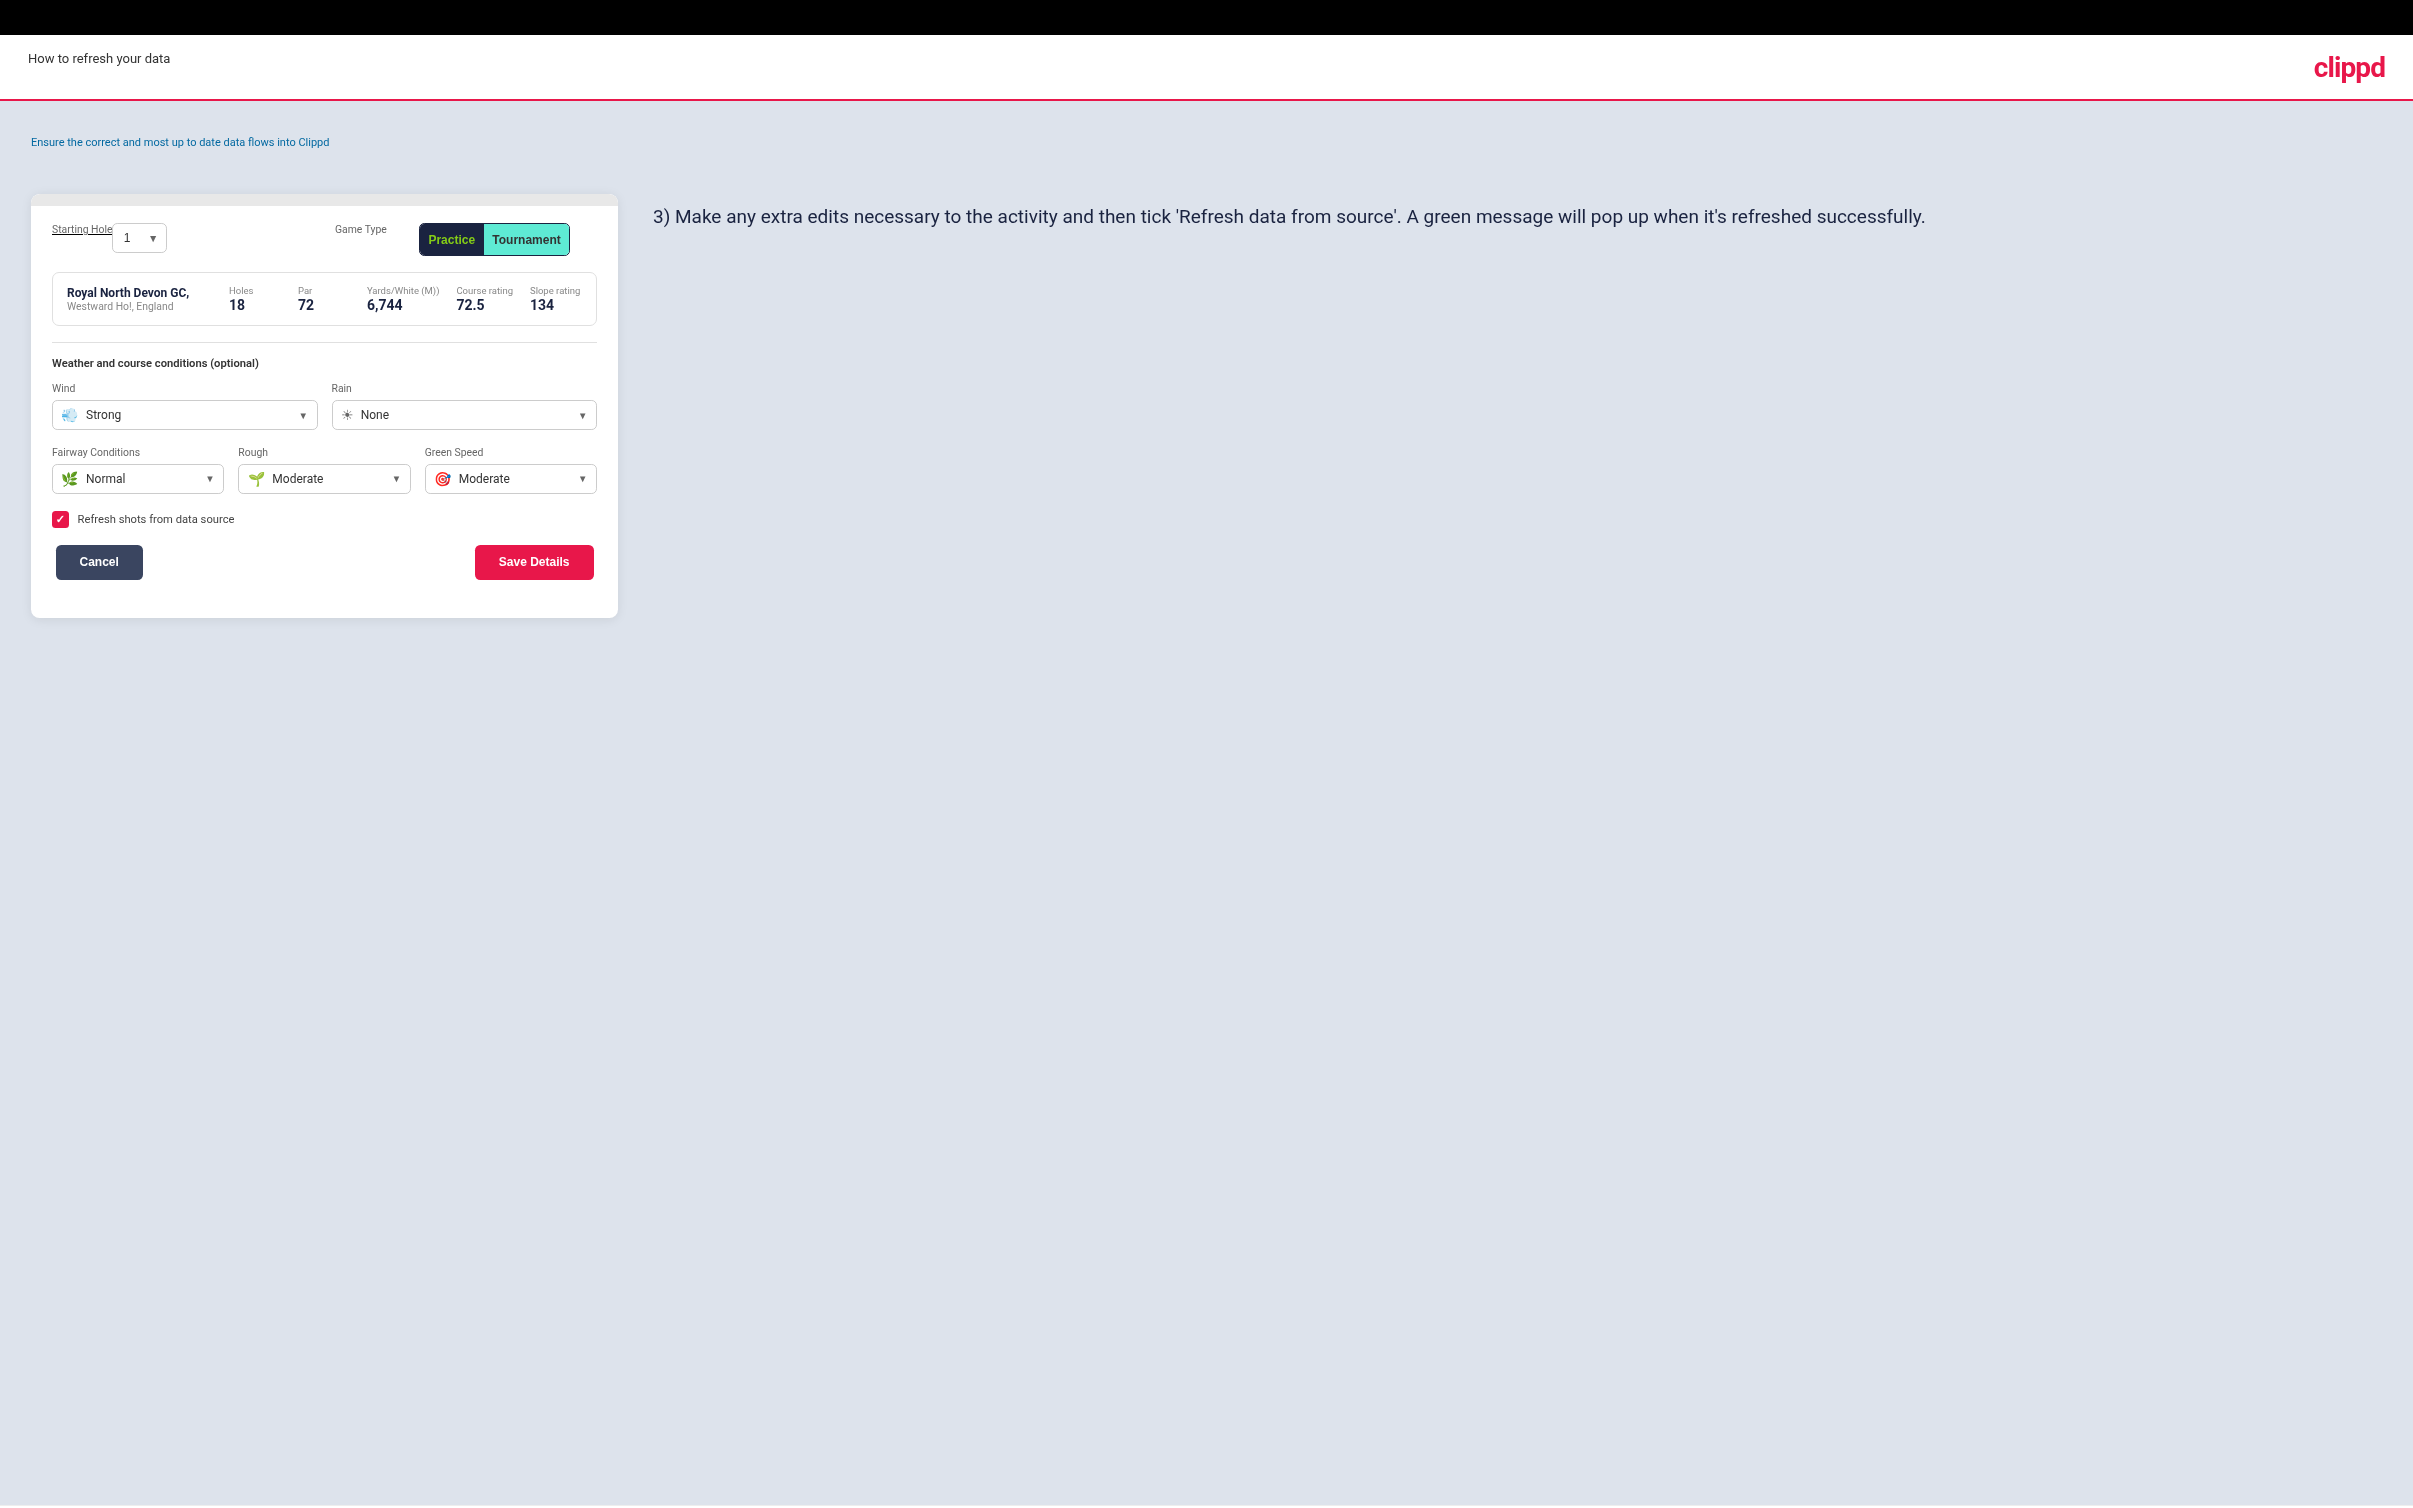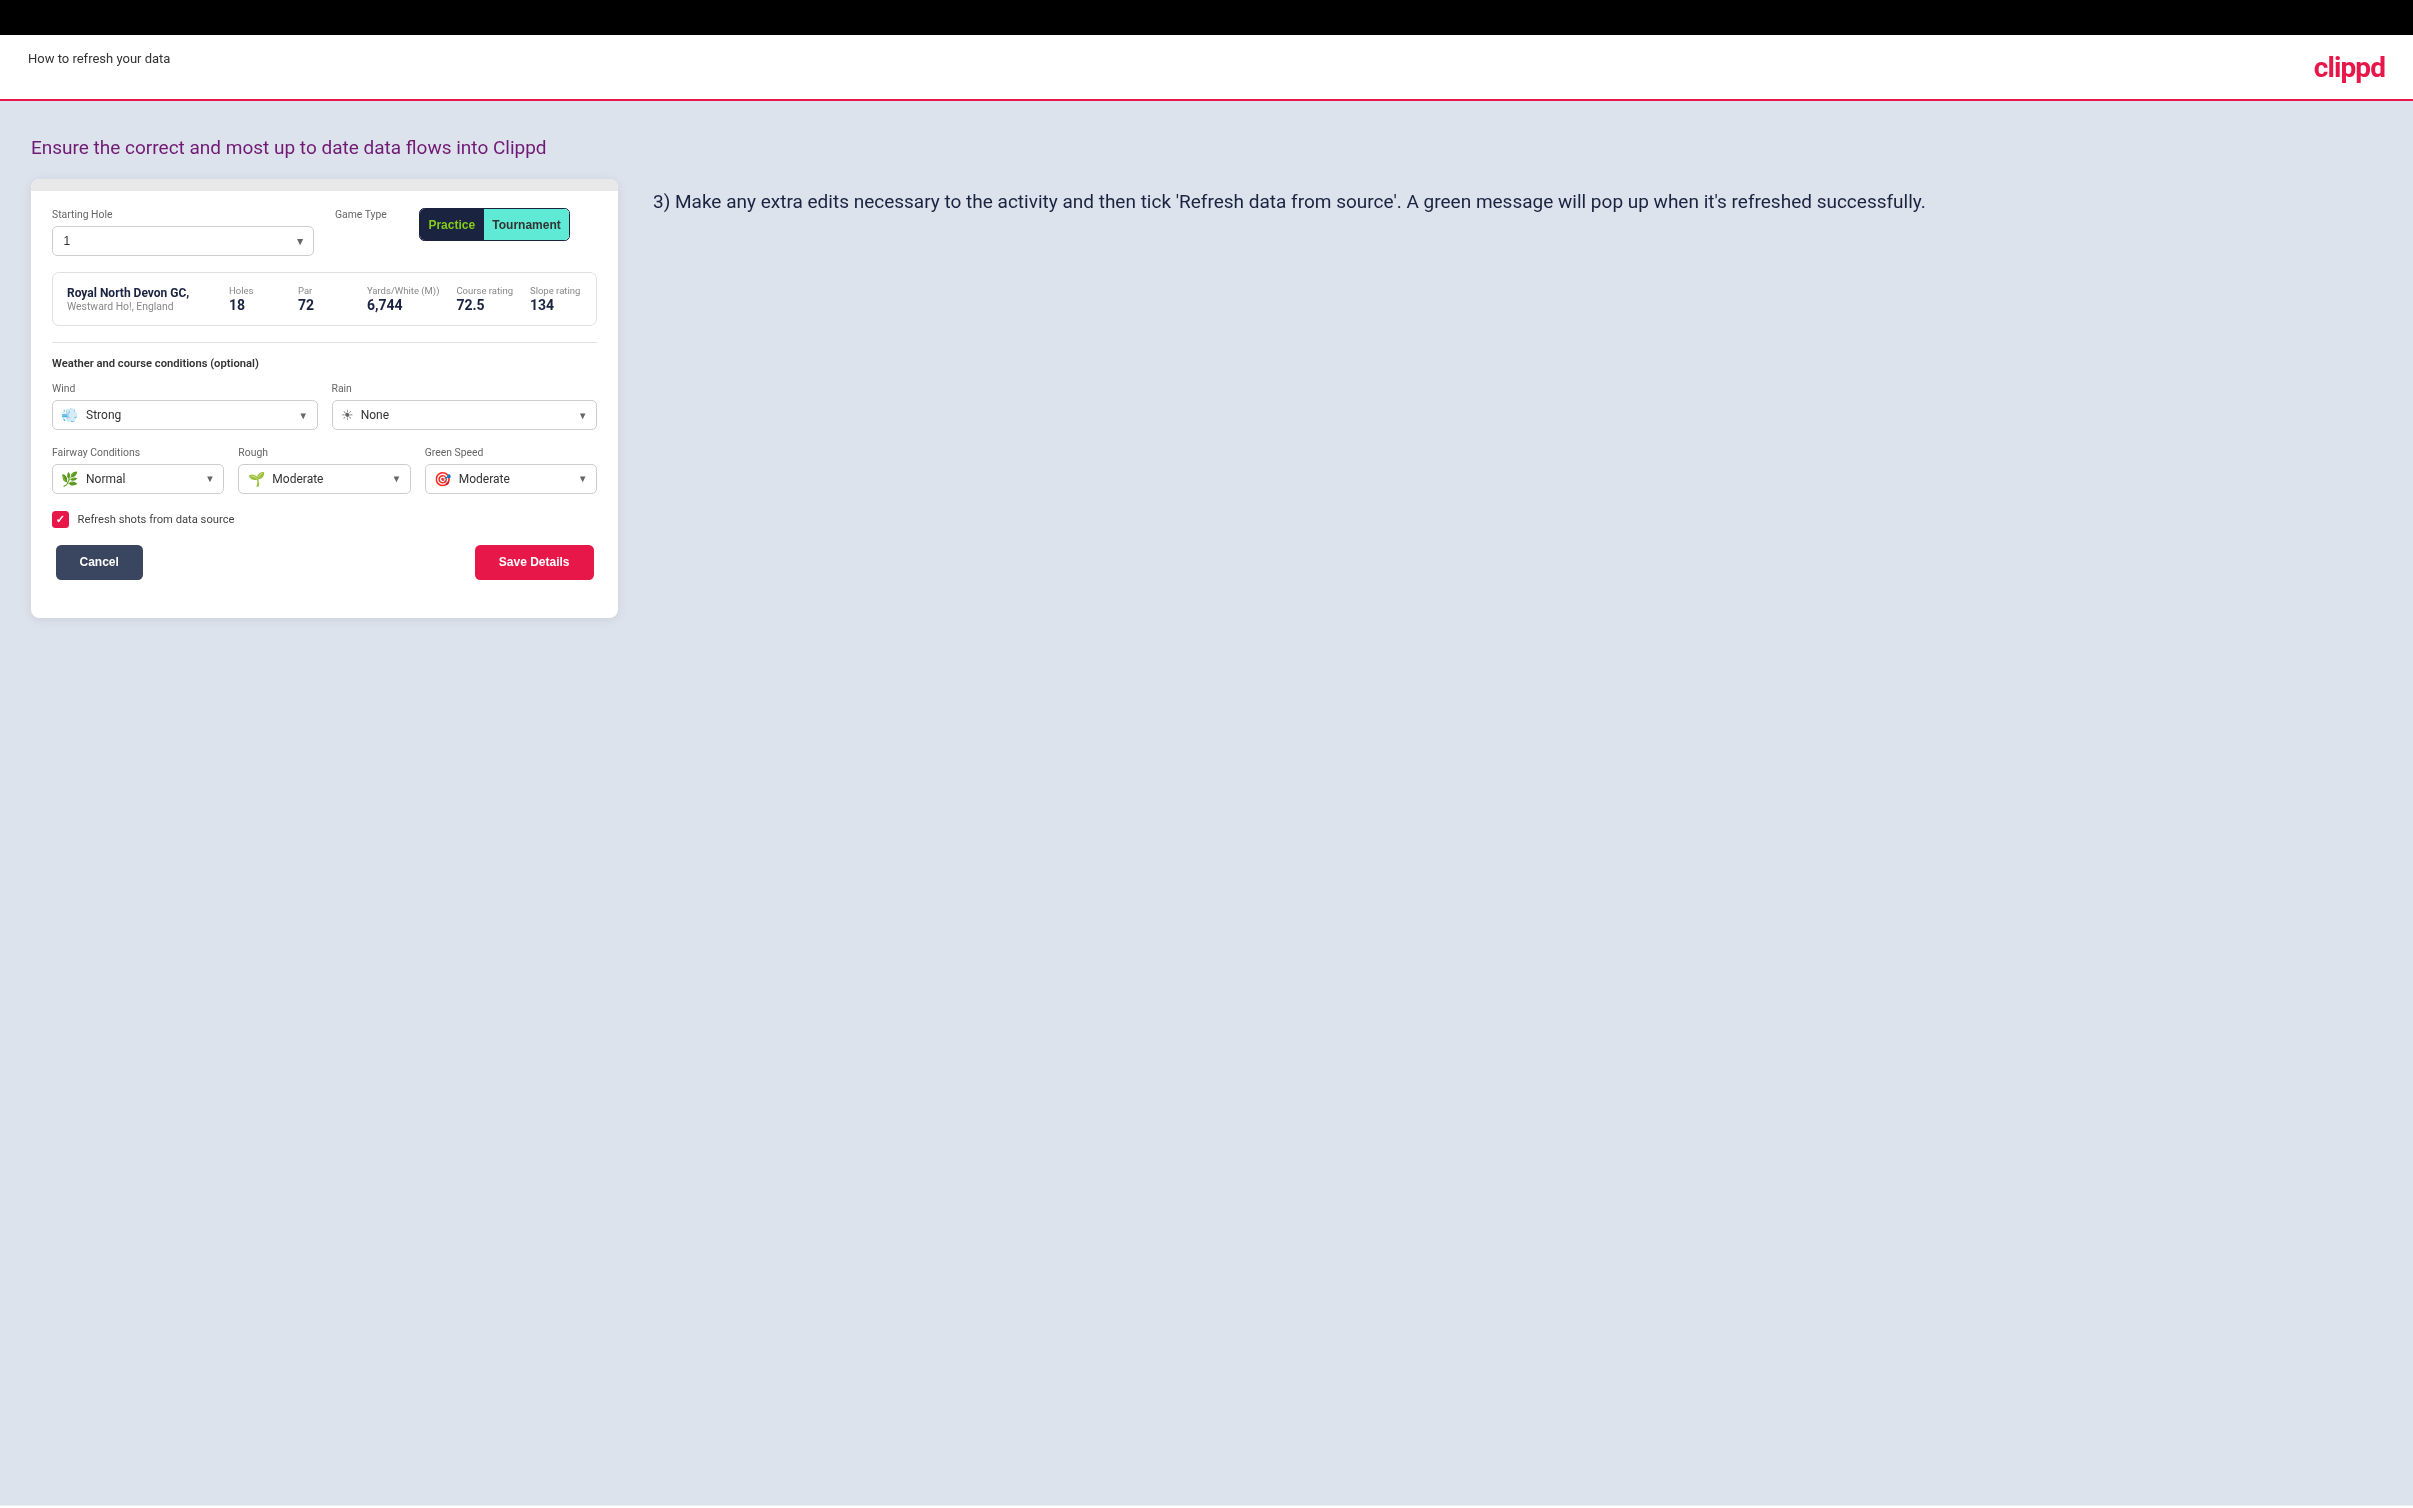--- a/index.html
+++ b/index.html
@@ -36,23 +36,23 @@
       padding: 35px 31px 26px 31px;
       min-height: calc(100vh - 104px);
     }
     .page-heading {
       font-size: 22.4px;
       font-weight: 800;
       color: #1a2340;
       margin-bottom: 7px;
     }
     .page-subheading {
-      font-size: 19px;
-      color: #701a75;
-      margin-bottom: 20px;
+      font-size: 11px;
+      color: #0369a1;
+      margin-bottom: 45px;
     }
     .content-area {
       display: flex;
       gap: 35px;
       align-items: flex-start;
     }
     .form-panel {
       background: #fff;
       border-radius: 8.6px;
       padding: 0 0 21px 0;
@@ -70,22 +70,23 @@
       padding: 17px 21px;
     }
     .form-row {
       display: flex;
       gap: 21px;
       margin-bottom: 15.5px;
       align-items: flex-start;
     }
     .form-group {
       display: flex;
-      flex-direction: column;
+      flex-direction: row;
       flex: 1;
+      text-decoration: underline;
     }
     .form-label {
       font-size: 10.4px;
       color: #666;
       margin-bottom: 5.2px;
     }
     .select-wrapper {
       position: relative;
     }
     .select-box {

